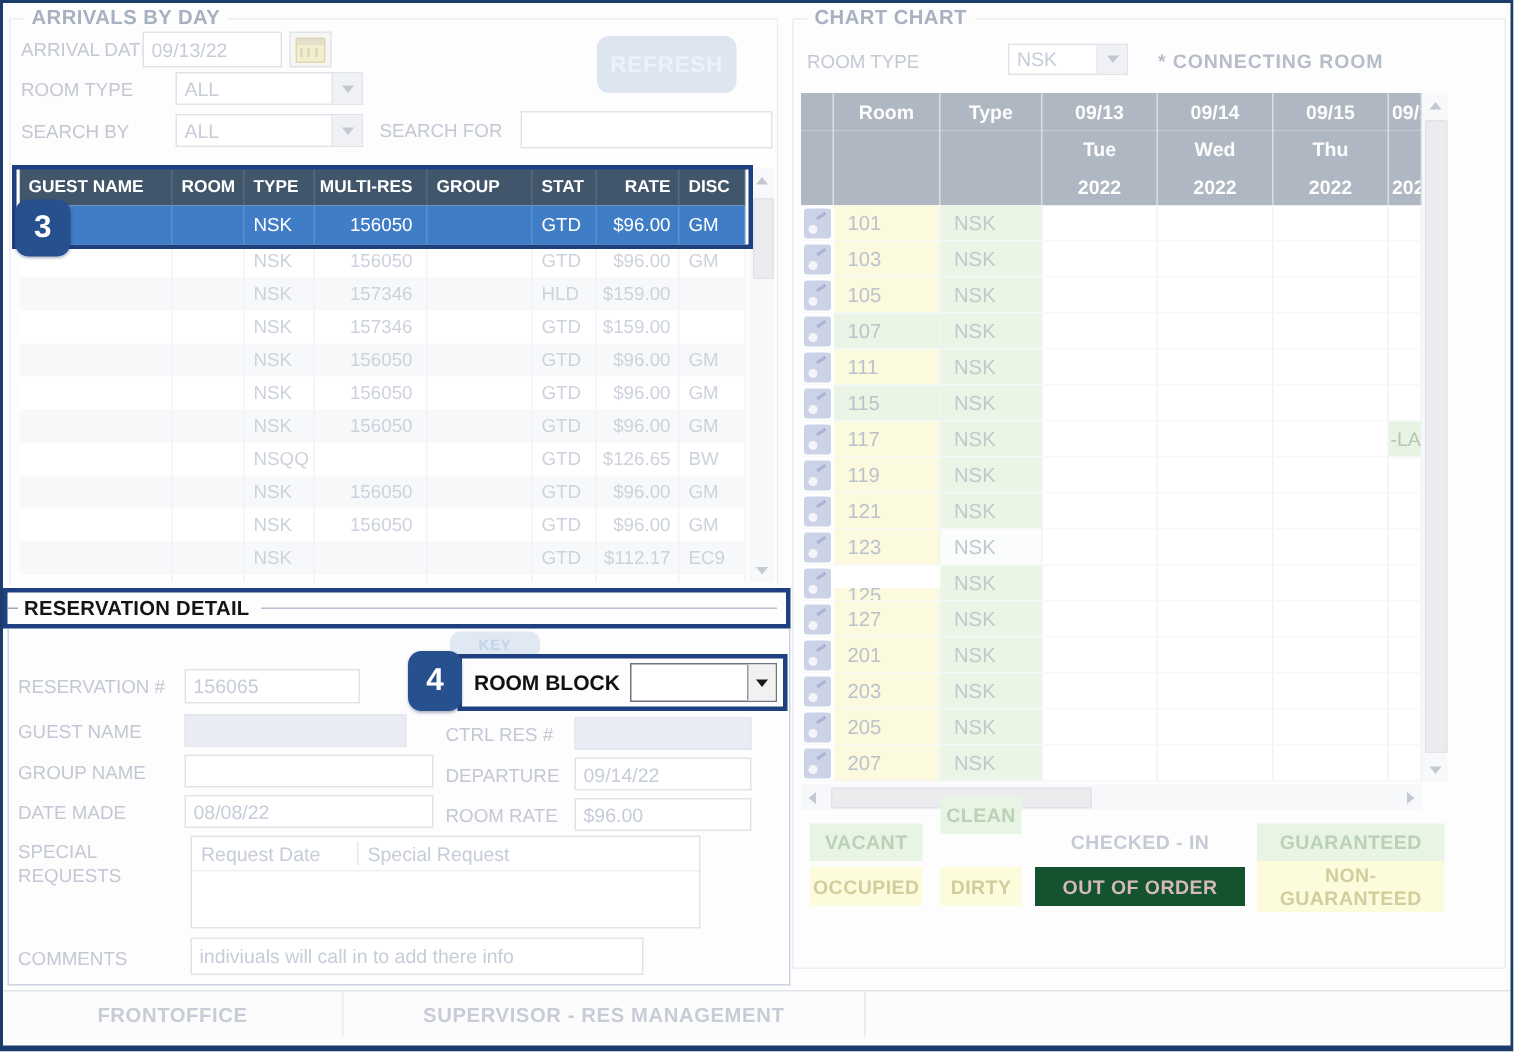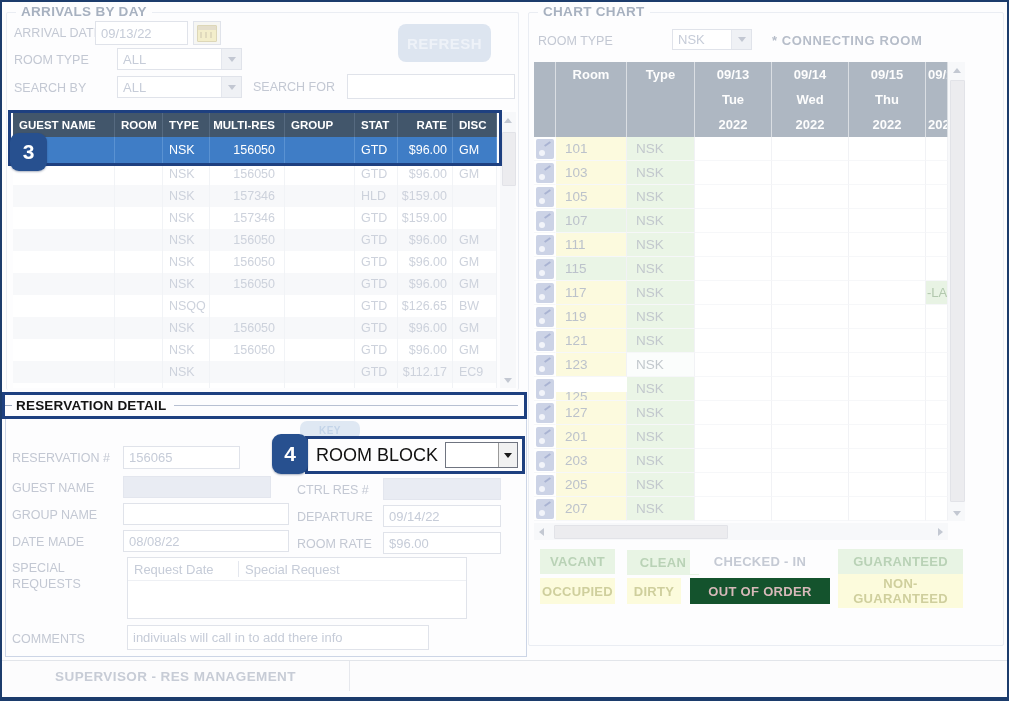--- a/index.html
+++ b/index.html
@@ -61,21 +61,21 @@
   .sb-thumb{position:absolute;background:#ececef;border:1px solid #e2e3e8;border-radius:1px}
 
   
   .resv-titlebox{left:2px;top:392px;width:525px;height:27px;background:#fdfdfe;display:flex;align-items:center;z-index:31}
   .resv-titlebox .pre{width:7px;height:1px;background:#9daabf;margin-right:4px}
   .resv-titlebox .ttl{color:#141414;font-weight:bold;font-size:13.5px;white-space:nowrap;letter-spacing:.2px}
   .resv-titlebox .post{flex:1;height:1px;background:#b7c0d2;margin:0 6px 0 8px}
   .detail-panel{left:5px;top:419px;width:522px;height:238px;border:1px solid #ccd5e6;border-top:none;background:#fdfdfe}
 
   .rb-box{left:305px;top:436px;width:220px;height:38px;background:#fdfdfe;display:flex;align-items:center;padding:0 4px 0 8px}
-  .rb-label{color:#111;font-size:18px;font-weight:normal;white-space:nowrap}
+  .rb-label{color:#111;font-size:14px;font-weight:bold;white-space:nowrap}
   .rb-combo{margin-left:7px;flex:1;height:24px;background:#fff;border:1px solid #6f7480;display:flex;align-items:stretch}
   .rb-combo .cval{flex:1}
   .rb-combo .cbtn{width:18px;background:#f1f1f1;border-left:1px solid #9a9a9a;display:flex;align-items:center;justify-content:center;color:#1a1a1a}
 
   .sreq{left:127px;top:557px;width:340px;height:62px;border:1px solid #e0e3ea;background:#fff}
   .sreq .hd{display:flex;height:22px;align-items:center;color:#c6ccd8;font-size:13px;border-bottom:1px solid #eef0f4}
   .sreq .hd .rc1{width:104px;padding-left:6px}
   .sreq .hd .sep{width:1px;height:16px;background:#e4e7ee}
   .sreq .hd .rc2{padding-left:6px}
 
@@ -587,27 +587,28 @@
       <span class="tri-down"></span>
     </div>
   <div class="sb-thumb" style="left:20px;top:2px;width:172px;height:12px"></div>
   <div class="sb-arrow" style="transform:rotate(-90deg)">
       <span class="tri-down"></span>
     </div>
 </div>
 
 <div>
     <div class="lg-cell lg-green" style="left: 540px; top: 549px; width: 75px; height: 25px;">VACANT</div>
-    <div class="lg-cell lg-green" style="left: 627px; top: 550px; width: 72px; height: 25px;">CLEAN</div>
+    <div class="lg-cell lg-green" style="left: 627px; top: 531px; width: 54px; height: 25px;">CLEAN</div>
     <div class="lg-cell lg-white" style="left: 690px; top: 549px; width: 140px; height: 25px;">CHECKED - IN</div>
     <div class="lg-cell lg-green" style="left: 838px; top: 549px; width: 125px; height: 25px;">GUARANTEED</div>
     <div class="lg-cell lg-yellow" style="left: 540px; top: 578px; width: 75px; height: 26px;">OCCUPIED</div>
     <div class="lg-cell lg-yellow" style="left: 627px; top: 578px; width: 54px; height: 26px;">DIRTY</div>
     <div class="lg-cell lg-red" style="left: 690px; top: 578px; width: 140px; height: 26px;">OUT OF ORDER</div>
     <div class="lg-cell lg-yellow" style="left: 838px; top: 574px; width: 125px; height: 34px;">NON-GUARANTEED</div>
   </div>
 
 <div class="abs statusbar">
+  <div class="cell" style="width:227px">FRONTOFFICE</div>
   <div class="cell" style="width:348px">SUPERVISOR - RES MANAGEMENT</div>
   <div class="cell" style="flex:1;border-right:none"></div>
 </div>
 
 <div class="window-frame"></div>
 
 </body></html>

